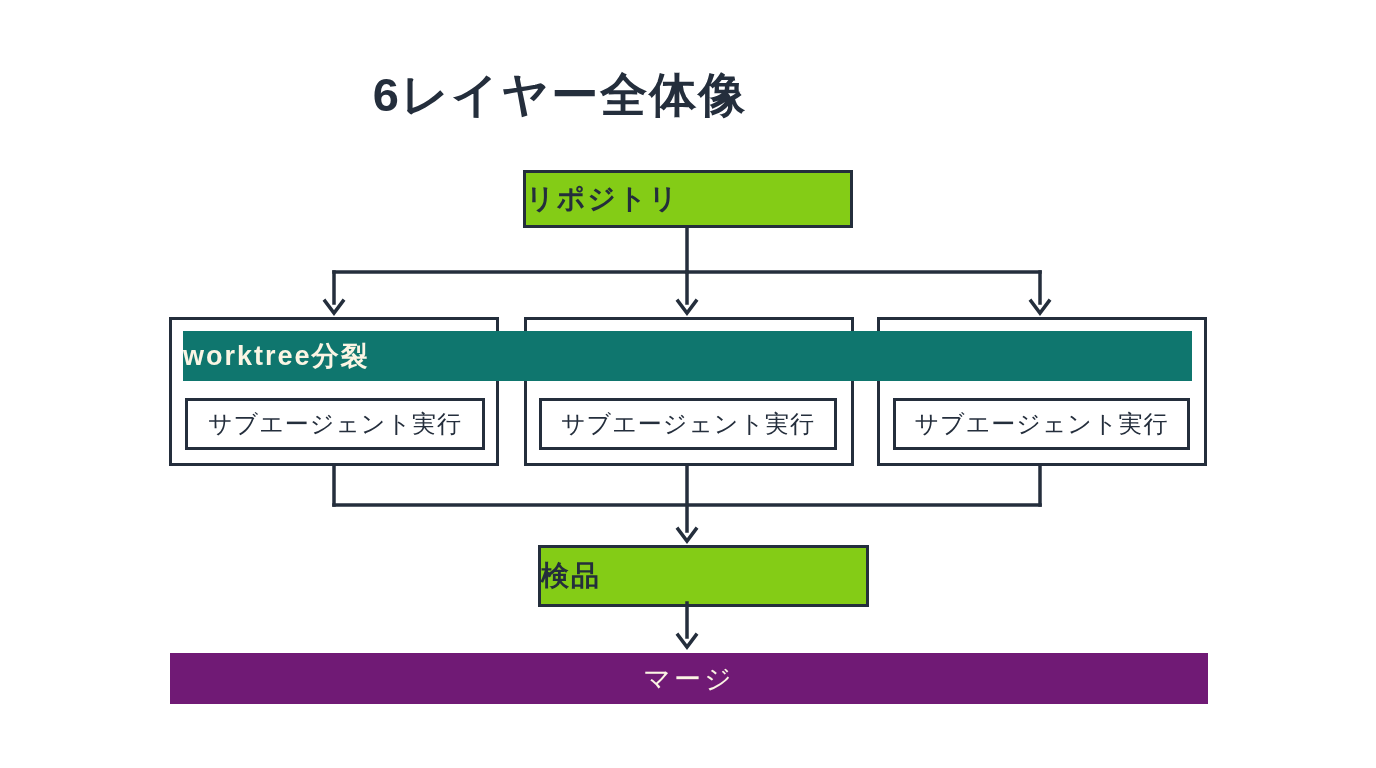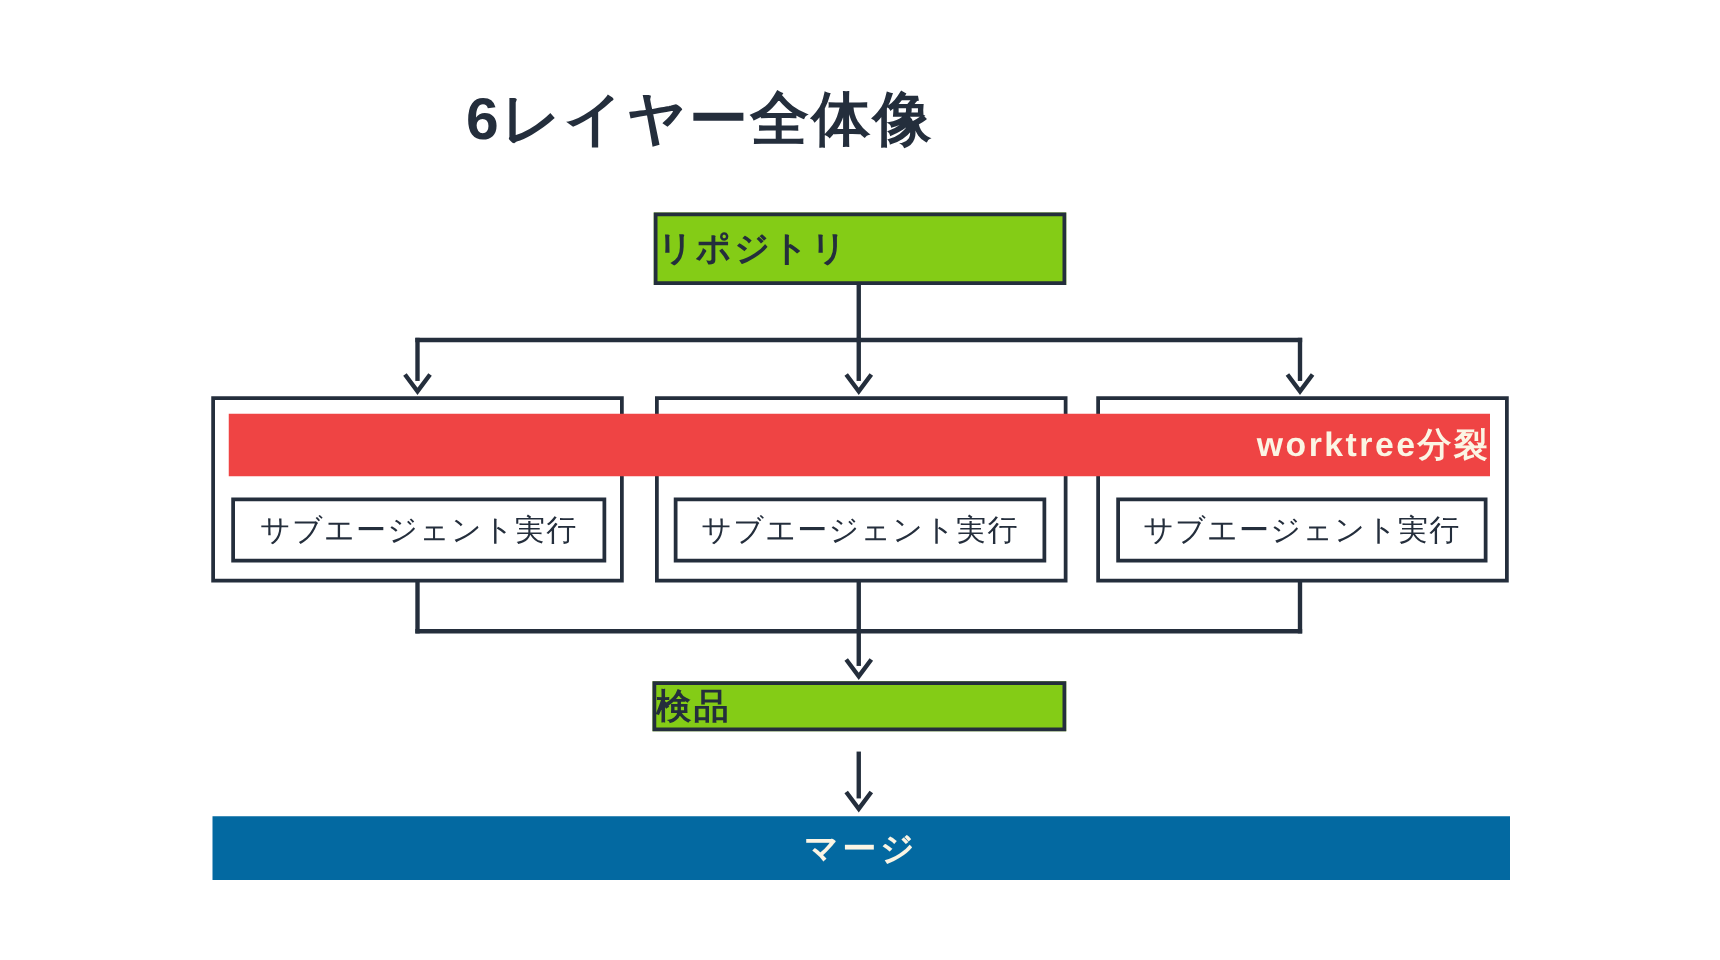--- a/index.html
+++ b/index.html
@@ -10,45 +10,45 @@
   .title{
     position:absolute;left:0;top:64px;width:1120px;text-align:center;
     font-size:47px;font-weight:700;color:#242e3c;letter-spacing:2px;
   }
   .node{
     position:absolute;display:flex;align-items:center;
     border:3px solid #242e3c;background:#84cc16;box-sizing:border-box;
     color:#242e3c;font-size:28px;font-weight:600;letter-spacing:2px;
   }
   .repo{left:523px;top:170px;width:330px;height:58px;}
-  .inspect{left:522px;top:545px;width:331px;height:40px;}
+  .inspect{left:538px;top:545px;width:331px;height:62px;}
   .container{
     position:absolute;top:317px;width:330px;height:149px;
     border:3px solid #242e3c;background:transparent;box-sizing:border-box;
   }
   .container.c1{left:169px;}
   .container.c2{left:524px;}
   .container.c3{left:877px;}
   .subagent{
     position:absolute;top:398px;height:52px;display:flex;align-items:center;justify-content:center;
     border:3px solid #242e3c;background:#ffffff;box-sizing:border-box;
     color:#242e3c;font-size:24px;font-weight:400;letter-spacing:1px;z-index:4;
   }
   .subagent.s1{left:185px;width:300px;}
   .subagent.s2{left:539px;width:298px;}
   .subagent.s3{left:893px;width:297px;}
   .band{
     position:absolute;left:183px;top:331px;width:1009px;height:50px;
-    background:#ef4444;z-index:3;display:flex;align-items:center;justify-content:flex-end;
+    background:#0f766e;z-index:3;display:flex;align-items:center;justify-content:flex-start;
     color:#fbf5e4;font-size:27px;font-weight:600;letter-spacing:2px;
   }
   .merge{
     position:absolute;left:170px;top:653px;width:1038px;height:51px;
-    background:#0369a1;display:flex;align-items:center;justify-content:center;
-    color:#fbf5e4;font-size:27px;font-weight:700;letter-spacing:3px;
+    background:#701a75;display:flex;align-items:center;justify-content:center;
+    color:#fbf5e4;font-size:27px;font-weight:400;letter-spacing:3px;
   }
   svg.wires{position:absolute;left:0;top:0;z-index:1;}
 </style>
 </head>
 <body>
 
 <div class="stage">
 
   <div class="title">6レイヤー全体像</div>
 

